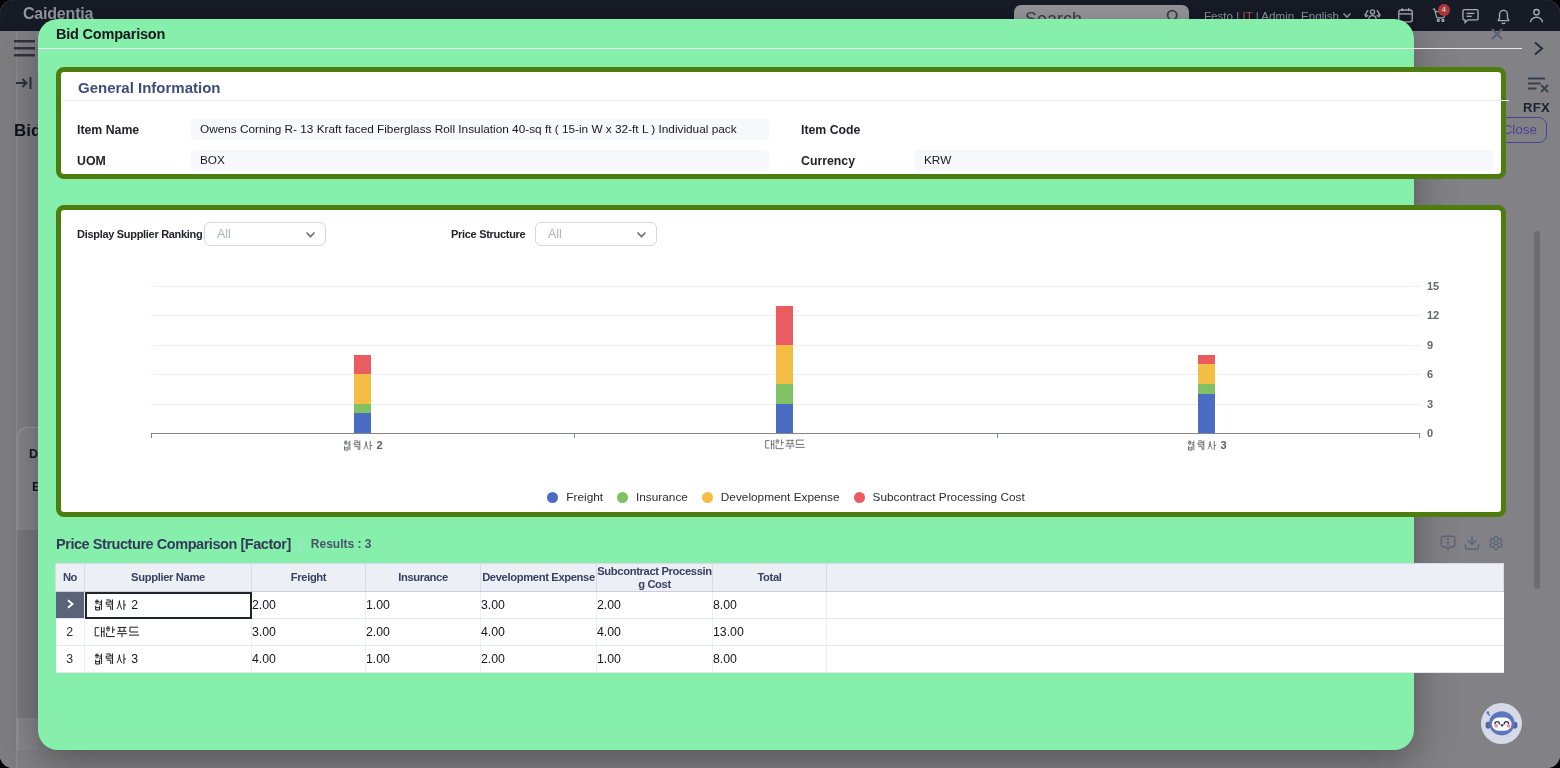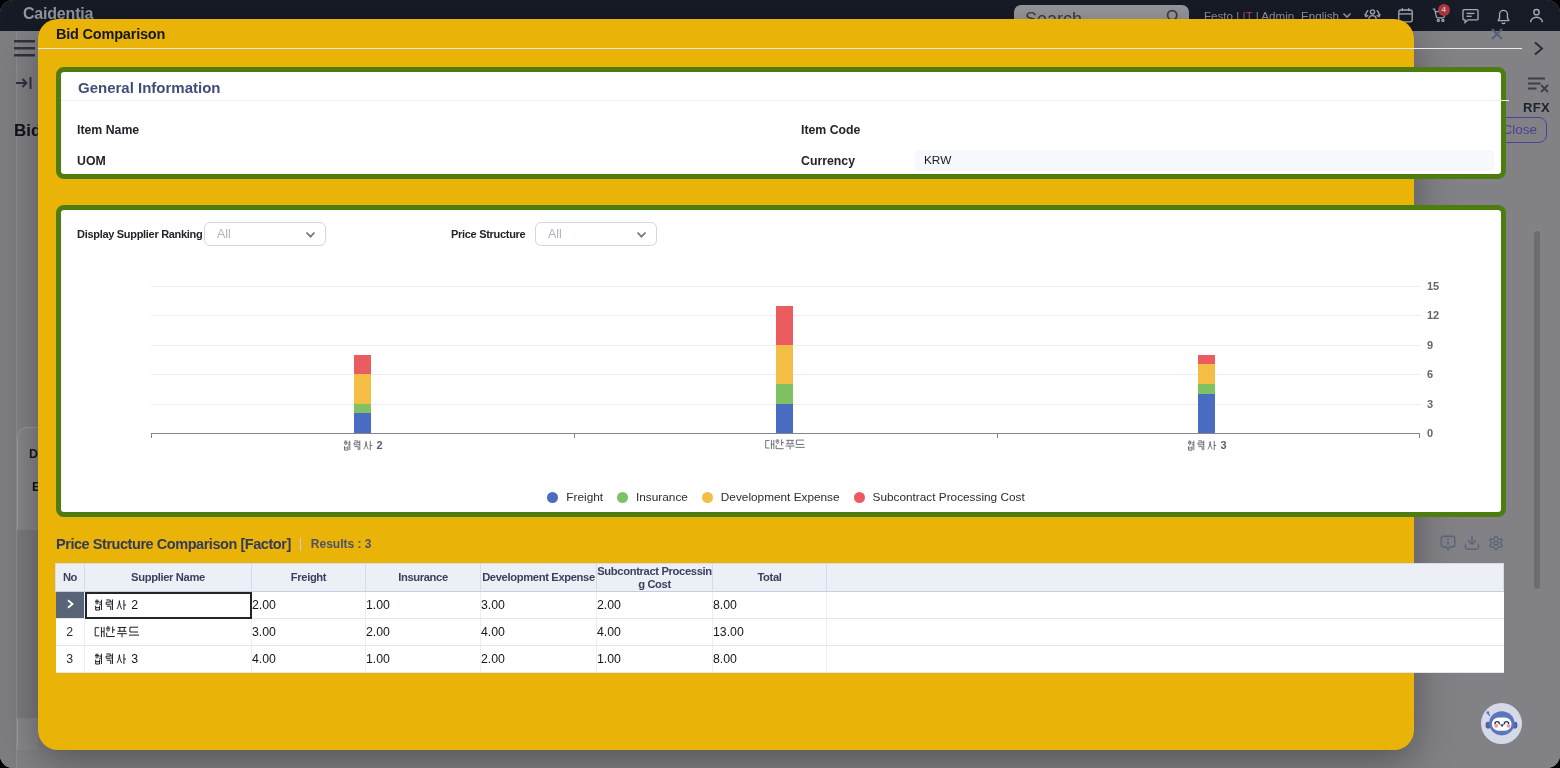--- a/index.html
+++ b/index.html
@@ -32,21 +32,21 @@
   #arrowin { left:15px; top:74px; }
   #pagetitle { left:14px; top:121px; font-size:17px; font-weight:700; color:#101218; }
 
   #r-chev { left:1530px; top:40px; }
   #r-filter { left:1527px; top:76px; }
   #r-rfx { left:1523px; top:100px; font-size:13px; font-weight:700; color:#1c212c; letter-spacing:.3px; }
   #r-close { left:1460px; top:117px; width:87px; height:26px; border:1.5px solid #4a4296; border-radius:8px; color:#4a4296; font-size:13.5px; text-align:right; line-height:23px; padding-right:9px; }
   #r-scroll { left:1534px; top:231px; width:6px; height:358px; border-radius:3px; background:#6d6d71; }
 
   
-  #modal { left:38px; top:19px; width:1376px; height:731px; background:#eab308; border-radius:20px; box-shadow:0 12px 40px rgba(0,0,0,.35); }
+  #modal { left:38px; top:19px; width:1376px; height:731px; background:#86efac; border-radius:20px; box-shadow:0 12px 40px rgba(0,0,0,.35); }
   #m-title { left:18px; top:7px; font-size:14.5px; font-weight:700; color:#17181f; letter-spacing:-0.2px; }
   #m-close { left:1448px; top:4px; width:22px; height:22px; cursor:pointer; }
   #m-divider { left:0; top:29px; width:1484px; height:1px; background:#e8e8ee; }
 
   .card { border:5px solid #4d7c0f; border-radius:8px; background:#fff; }
   #card1 { left:18px; top:48px; width:1450px; height:112px; }
   #card1-title { left:17px; top:7px; font-size:15px; font-weight:700; color:#3f4d78; }
   #card1-div { left:0; top:28px; width:1448px; height:1px; background:#ededf4; }
   .flabel { font-size:12.3px; font-weight:700; color:#23232c; }
   .ffield { background:#f7f8fc; border-radius:4px; height:21px; font-size:11.8px; color:#17171f; line-height:21px; padding-left:9px; white-space:nowrap; overflow:hidden; }
@@ -218,21 +218,23 @@
         <line x1="6.5" y1="6.5" x2="15.5" y2="15.5"></line>
           <line x1="15.5" y1="6.5" x2="6.5" y2="15.5"></line>
       </g>
     </svg>
     <div id="m-divider" class="abs"></div>
 
     <div id="card1" class="abs card">
       <div id="card1-title" class="abs">General Information</div>
       <div id="card1-div" class="abs"></div>
       <div id="lb-itemname" class="abs flabel">Item Name</div>
+      <div id="f-itemname" class="abs ffield">Owens Corning R- 13 Kraft faced Fiberglass Roll Insulation 40-sq ft ( 15-in W x 32-ft L ) Individual pack</div>
       <div id="lb-uom" class="abs flabel">UOM</div>
+      <div id="f-uom" class="abs ffield">BOX</div>
       <div id="lb-itemcode" class="abs flabel">Item Code</div>
       <div id="lb-currency" class="abs flabel">Currency</div>
       <div id="f-currency" class="abs ffield">KRW</div>
     </div>
 
     <div id="card2" class="abs card">
       <div id="lb-rank" class="abs flabel">Display Supplier Ranking</div>
       <div id="dd-rank" class="dd">
         <span class="val">All</span>
         <svg width="11" height="8" viewBox="0 0 11 8">

